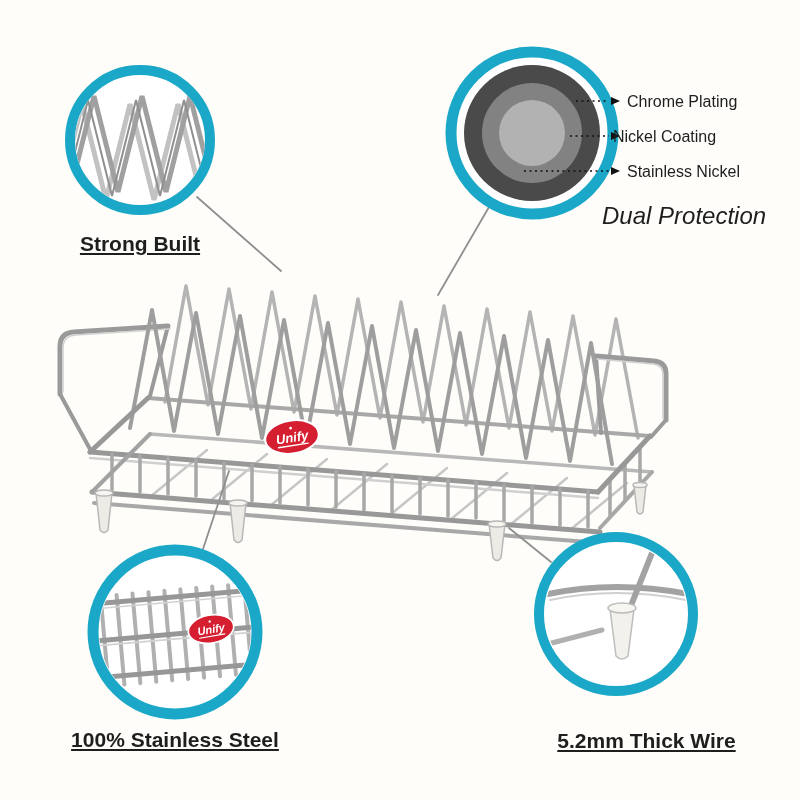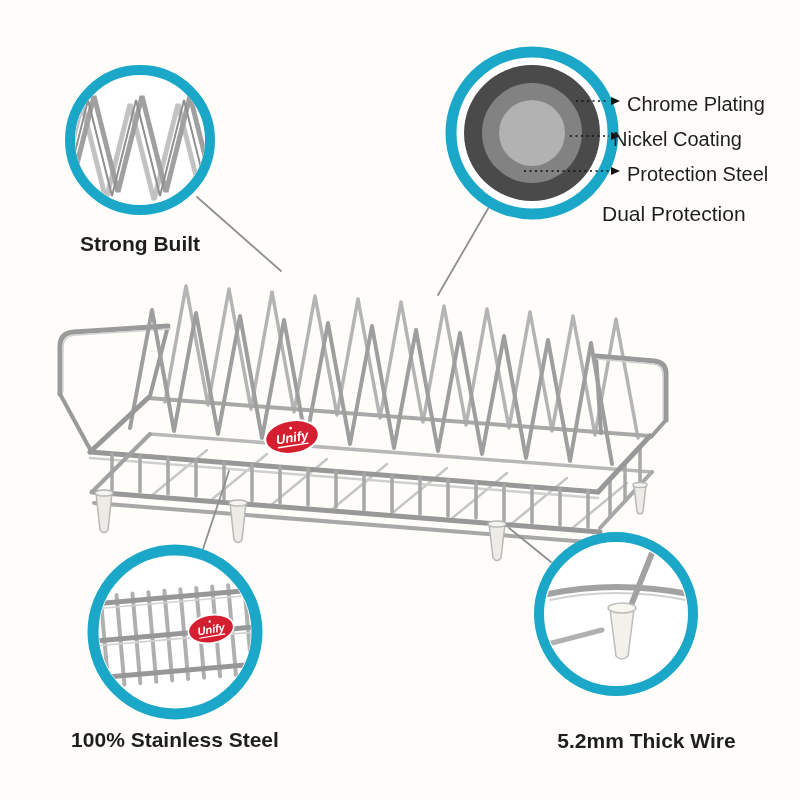--- a/index.html
+++ b/index.html
@@ -7,23 +7,23 @@
     position:relative;width:800px;height:800px;overflow:hidden;
     background:#fefdf9;
     font-family:"Liberation Sans",sans-serif;
     color:#1e1e1e;
   }
   .canvas svg{position:absolute;left:0;top:0;}
   .label{position:absolute;line-height:1.15;}
   .center{text-align:center;}
   .bold{font-weight:bold;}
   .ring{fill:#ffffff;stroke:var(--accent,#1BA8C8);}
-  .layer-label{font-size:20px;}
-  .big-label{font-size:21px;}
-  .mid-label{font-size:21px;}
+  .layer-label{font-size:16px;}
+  .big-label{font-size:21px;text-decoration:underline;}
+  .mid-label{font-size:24px;font-style:italic;}
 </style>
 </head>
 <body>
 
 <div class="canvas">
 
   <svg width="800" height="800" viewBox="0 0 800 800">
     <defs>
       <clipPath id="clipC1">
           <circle cx="140" cy="140" r="65"></circle>
@@ -160,21 +160,21 @@
           <ellipse cx="622" cy="608" rx="14" ry="5" fill="#f8f6f0"></ellipse>
         </g>
       </g>
     </g>
   </svg>
 
   <div class="label big-label bold center" style="left:50px;top:232px;width:180px;">Strong Built</div>
 
   <div class="label layer-label" style="left:627px;top:93px;">Chrome Plating</div>
   <div class="label layer-label" style="left:613px;top:128px;">Nickel Coating</div>
-  <div class="label layer-label" style="left:627px;top:163px;">Protection Steel</div>
+  <div class="label layer-label" style="left:627px;top:163px;">Stainless Nickel</div>
 
   <div class="label mid-label" style="left:602px;top:202px;">Dual Protection</div>
 
   <div class="label big-label bold center" style="left:45px;top:728px;width:260px;">100% Stainless Steel</div>
 
   <div class="label big-label bold center" style="left:524px;top:729px;width:245px;">5.2mm Thick Wire</div>
 
 </div>
 
 </body></html>

